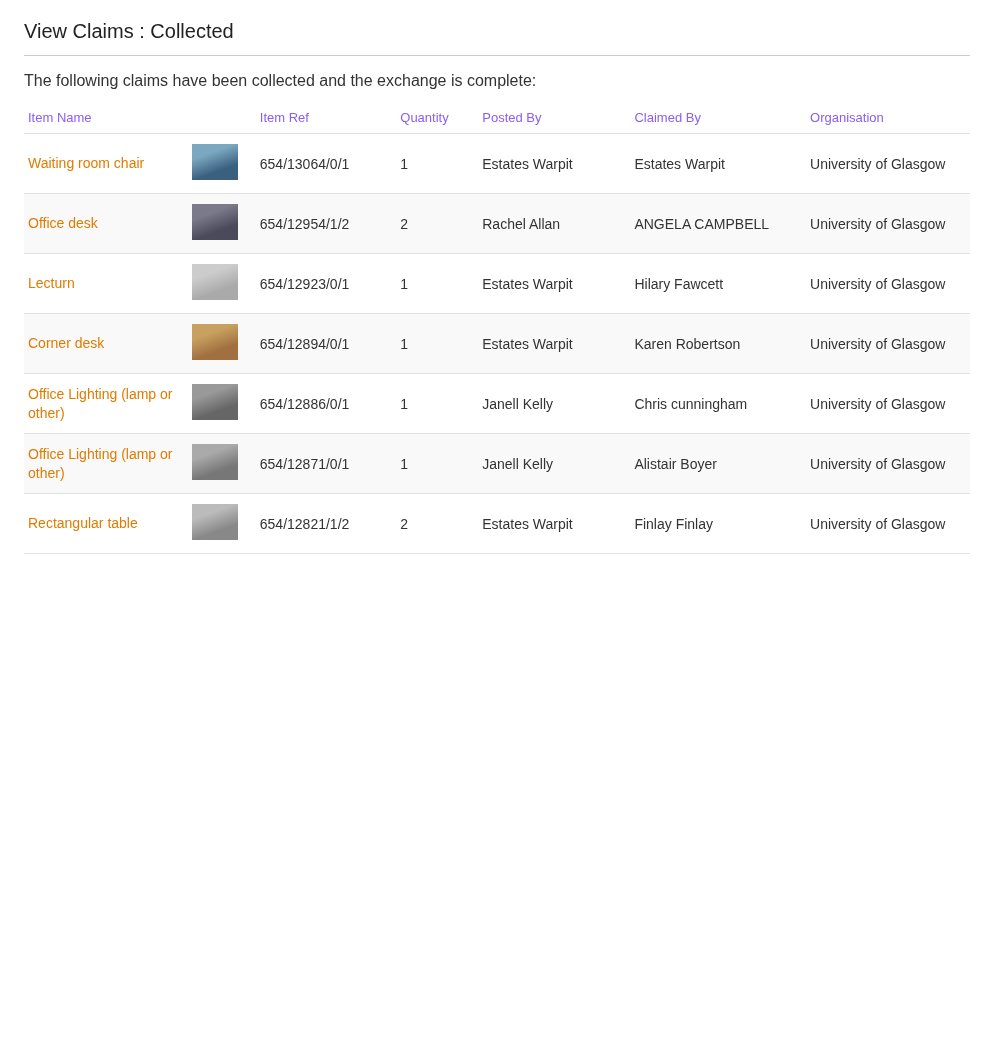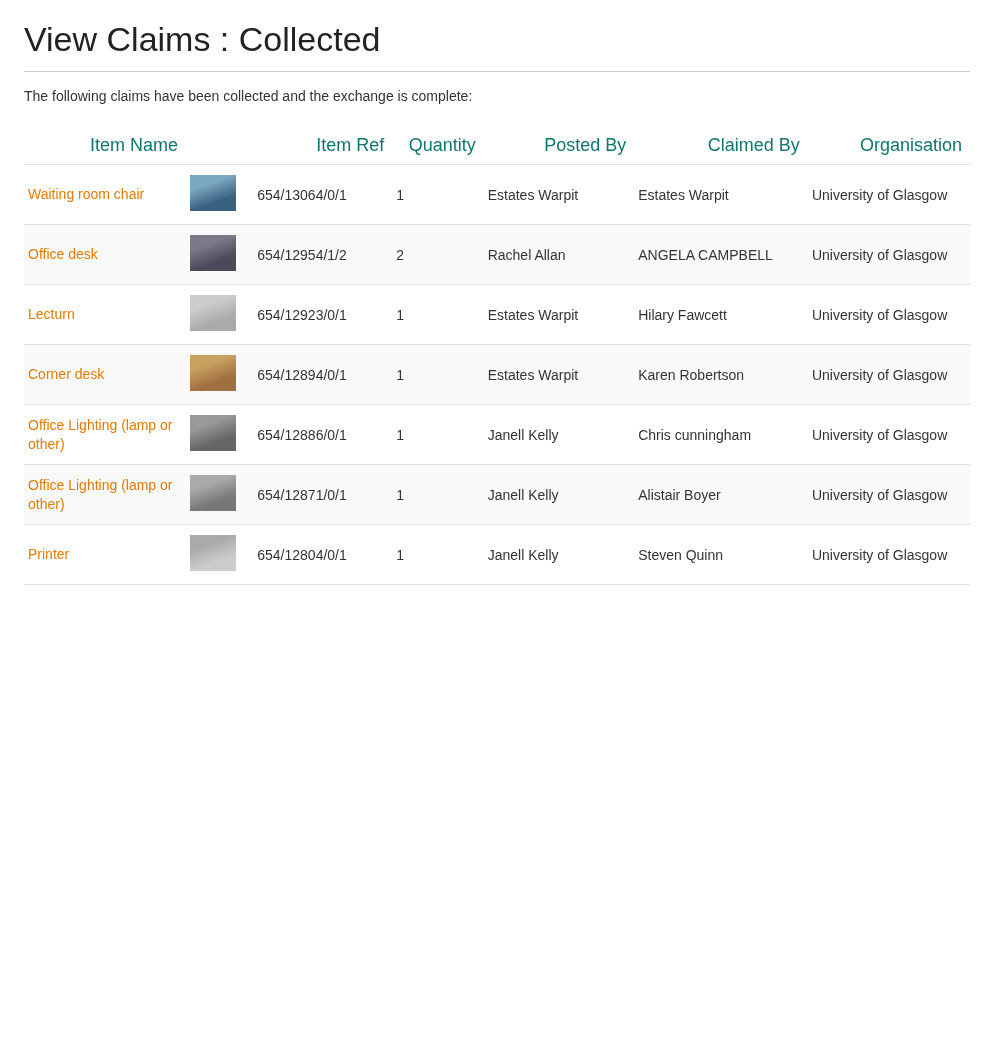--- a/index.html
+++ b/index.html
@@ -4,44 +4,44 @@
   <style>
     * { box-sizing: border-box; margin: 0; padding: 0; }
     body {
       font-family: Arial, sans-serif;
       font-size: 14px;
       color: #333;
       background: #fff;
       padding: 20px 24px;
     }
     h1 {
-      font-size: 34px;
+      font-size: 20px;
       font-weight: normal;
       color: #222;
       margin-bottom: 12px;
     }
     .divider {
       border: none;
       border-top: 1px solid #ccc;
       margin-bottom: 16px;
     }
     .subtitle {
-      font-size: 14px;
+      font-size: 16px;
       color: #333;
-      margin-bottom: 25px;
+      margin-bottom: 14px;
     }
     table {
       width: 100%;
       border-collapse: collapse;
     }
     thead tr th {
-      text-align: right;
+      text-align: left;
       font-weight: normal;
-      color: #0f766e;
-      font-size: 18px;
+      color: #8b5cf6;
+      font-size: 13px;
       padding: 6px 8px 8px 4px;
       border-bottom: none;
     }
     tbody tr {
       border-top: 1px solid #e0e0e0;
     }
     tbody tr:last-child {
       border-bottom: 1px solid #e0e0e0;
     }
     tbody tr:nth-child(even) {
@@ -172,23 +172,23 @@
         </td>
         <td class="col-img"><span class="thumb thumb-lighting2"></span></td>
         <td class="col-ref">654/12871/0/1</td>
         <td class="col-qty">1</td>
         <td class="col-posted">Janell Kelly</td>
         <td class="col-claimed">Alistair Boyer</td>
         <td class="col-org">University of Glasgow</td>
       </tr>
       <tr>
         <td class="col-name">
-          <a class="item-name-link" href="#">Printer</a>
+          <a class="item-name-link" href="#">Rectangular table</a>
         </td>
-        <td class="col-img"><span class="thumb thumb-printer"></span></td>
-        <td class="col-ref">654/12804/0/1</td>
-        <td class="col-qty">1</td>
-        <td class="col-posted">Janell Kelly</td>
-        <td class="col-claimed">Steven Quinn</td>
+        <td class="col-img"><span class="thumb thumb-rect"></span></td>
+        <td class="col-ref">654/12821/1/2</td>
+        <td class="col-qty">2</td>
+        <td class="col-posted">Estates Warpit</td>
+        <td class="col-claimed">Finlay Finlay</td>
         <td class="col-org">University of Glasgow</td>
       </tr>
     </tbody>
 </table>
 
 </body></html>

